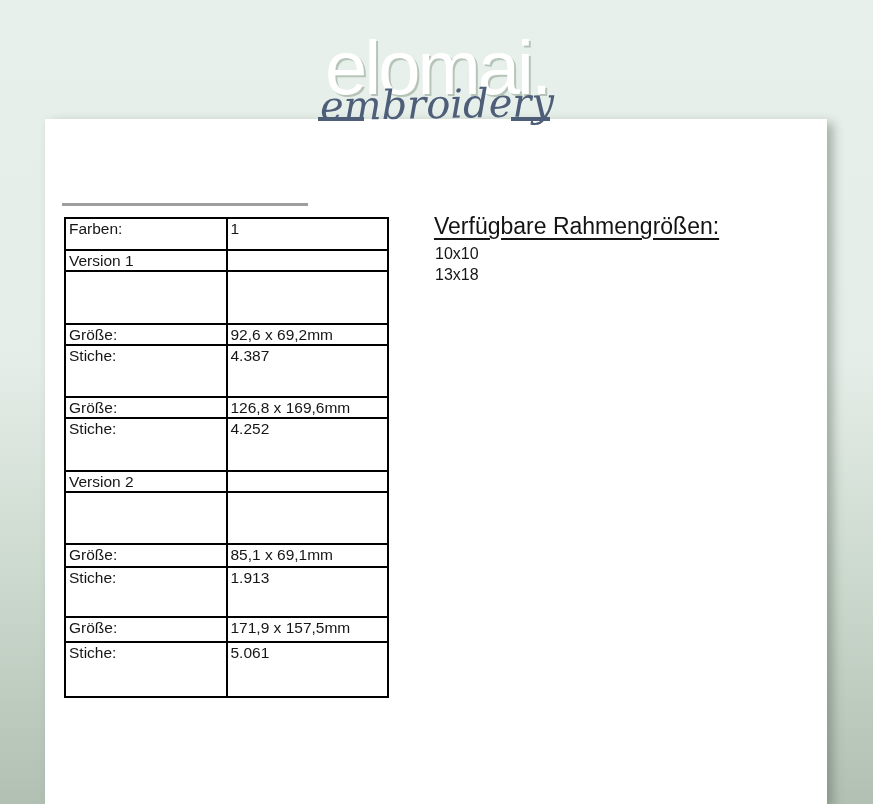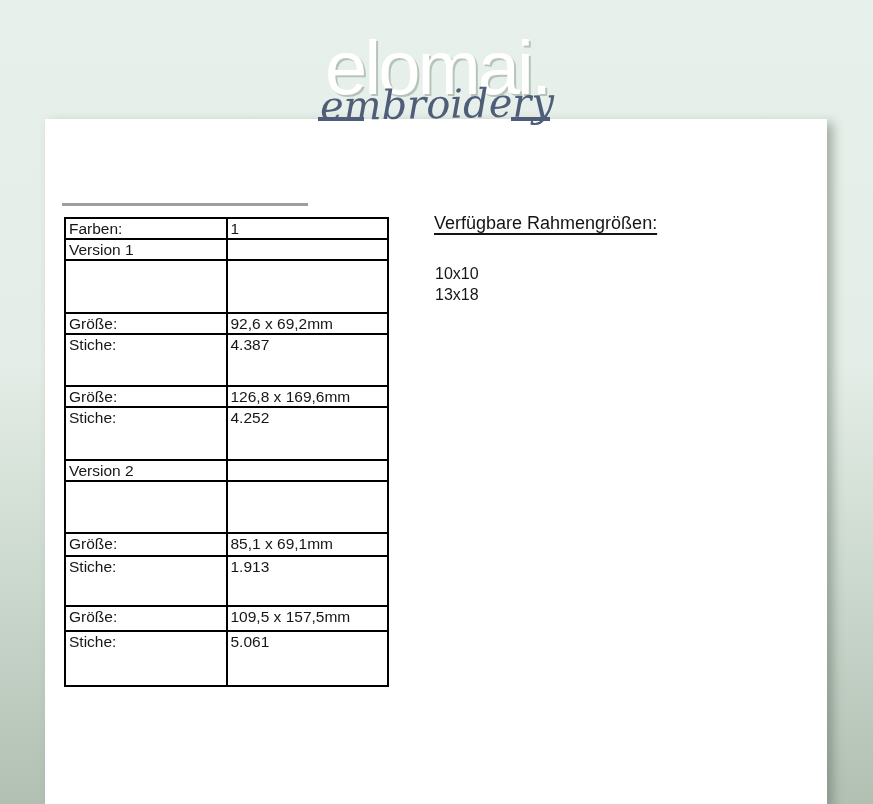--- a/index.html
+++ b/index.html
@@ -103,35 +103,35 @@
     line-height: 19px;
     color: #161616;
     overflow: hidden;
     white-space: nowrap;
   }
   table.info col { width: 50%; }
 
   
   .side-heading {
     position: absolute;
-    font-size: 18px;
+    font-size: 23px;
     color: #141414;
     text-decoration: underline;
     text-underline-offset: 4px;
     text-decoration-thickness: 1.5px;
     white-space: nowrap;
   }
   .heading-hoops   { left: 389px; top: 94px; }
   .heading-formats { left: 389px; top: 403px; }
   .side-list {
     position: absolute;
     font-size: 16px;
     color: #161616;
   }
-  .list-hoops   { left: 390px; top: 144px; line-height: 21px; }
+  .list-hoops   { left: 390px; top: 124px; line-height: 21px; }
   .list-formats { left: 390px; top: 438px; line-height: 21.5px; }
 </style>
 </head>
 <body>
 
 <div class="stage">
 
   <div class="brand">elomai.</div>
   <div class="tagline">embroidery</div>
   <div class="rule rule-left"></div>
@@ -140,21 +140,21 @@
   <div class="sheet">
 
     <div class="title-underline"></div>
 
     <table class="info">
       <colgroup>
           <col>
           <col>
         </colgroup>
       <tbody>
-        <tr style="height:21px">
+        <tr style="height:32px">
           <td>Farben:</td>
           <td>1</td>
         </tr>
         <tr style="height:20px">
           <td>Version 1</td>
           <td></td>
         </tr>
         <tr style="height:53px">
           <td></td>
           <td></td>
@@ -186,21 +186,21 @@
         <tr style="height:23px">
           <td>Größe:</td>
           <td>85,1 x 69,1mm</td>
         </tr>
         <tr style="height:50px">
           <td>Stiche:</td>
           <td>1.913</td>
         </tr>
         <tr style="height:25px">
           <td>Größe:</td>
-          <td>109,5 x 157,5mm</td>
+          <td>171,9 x 157,5mm</td>
         </tr>
         <tr style="height:55px">
           <td>Stiche:</td>
           <td>5.061</td>
         </tr>
       </tbody>
     </table>
 
     <div class="side-heading heading-hoops">Verfügbare Rahmengrößen:</div>
     <div class="side-list list-hoops">

